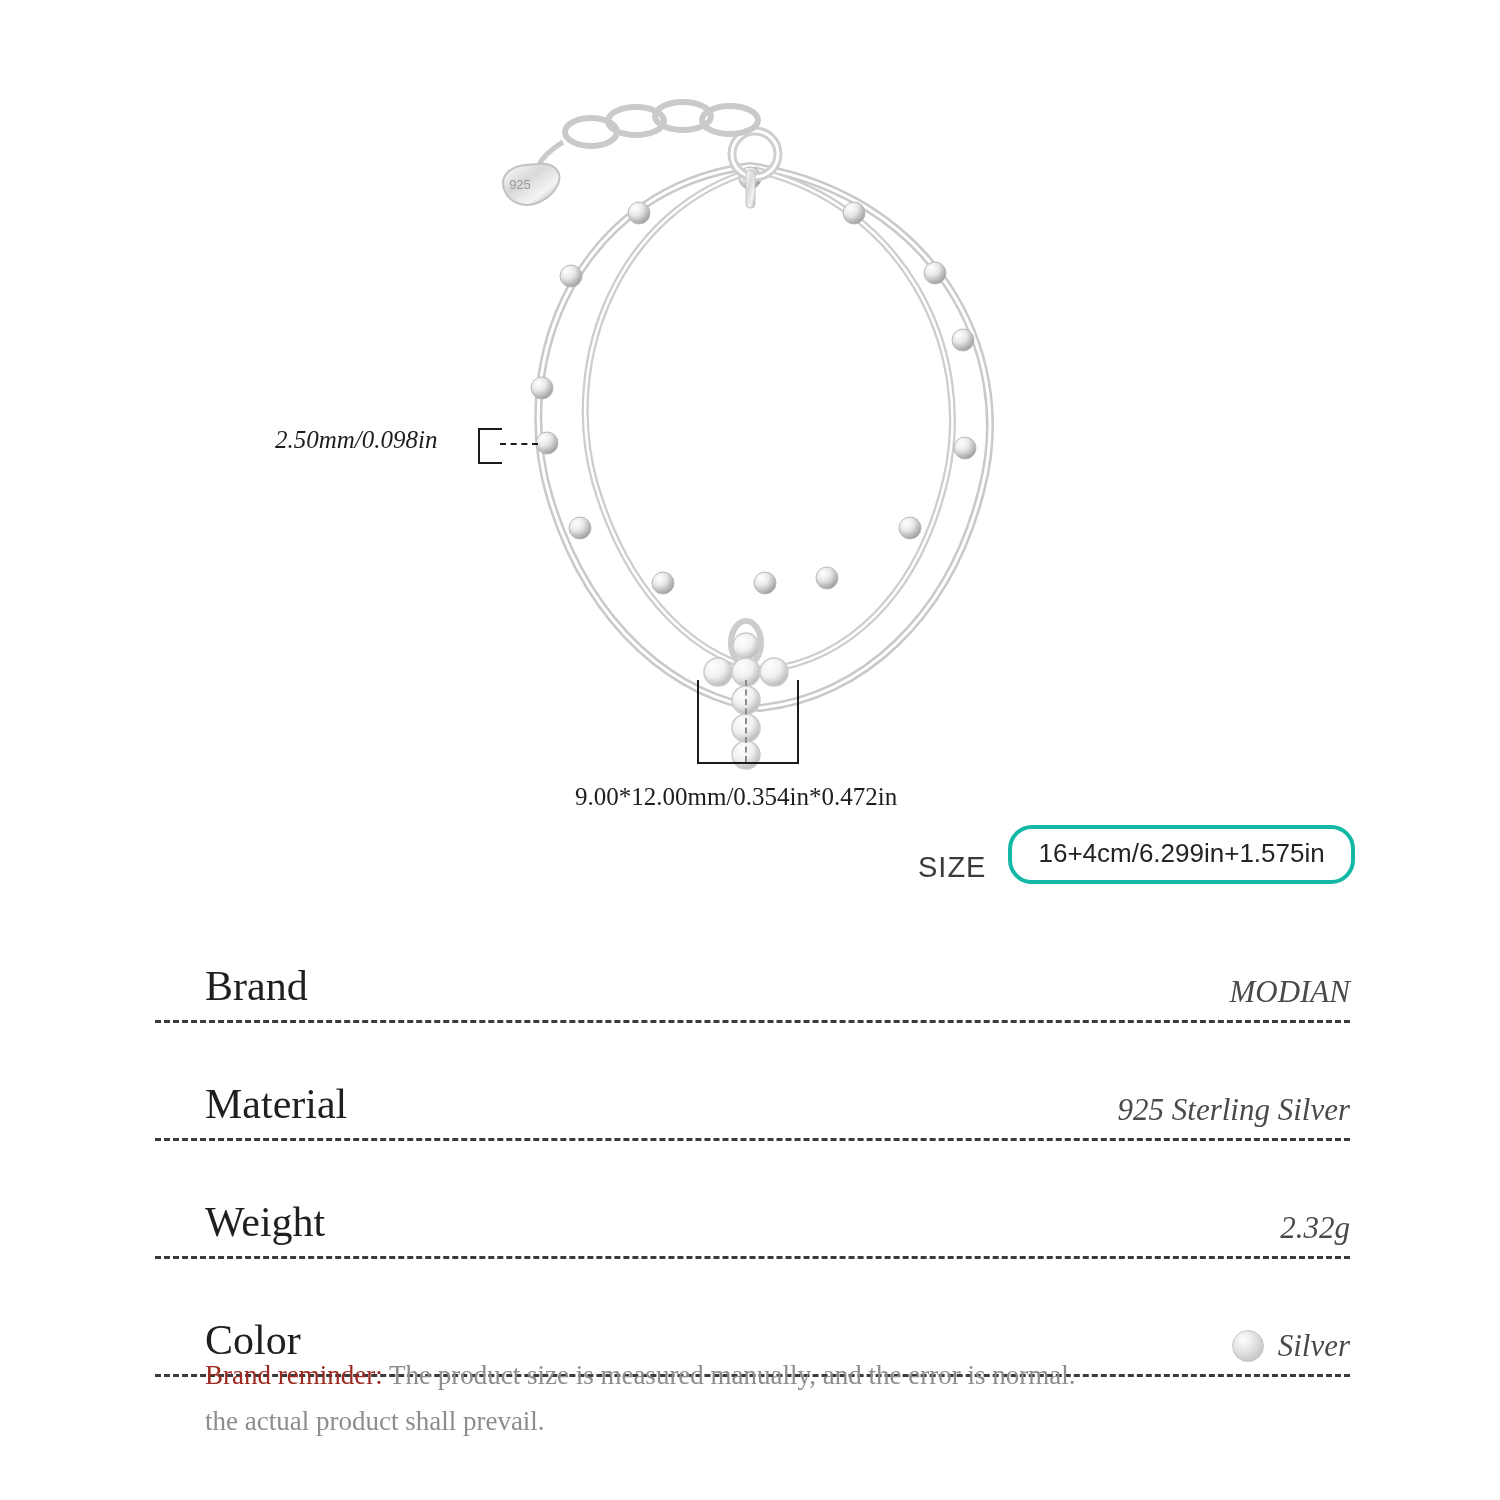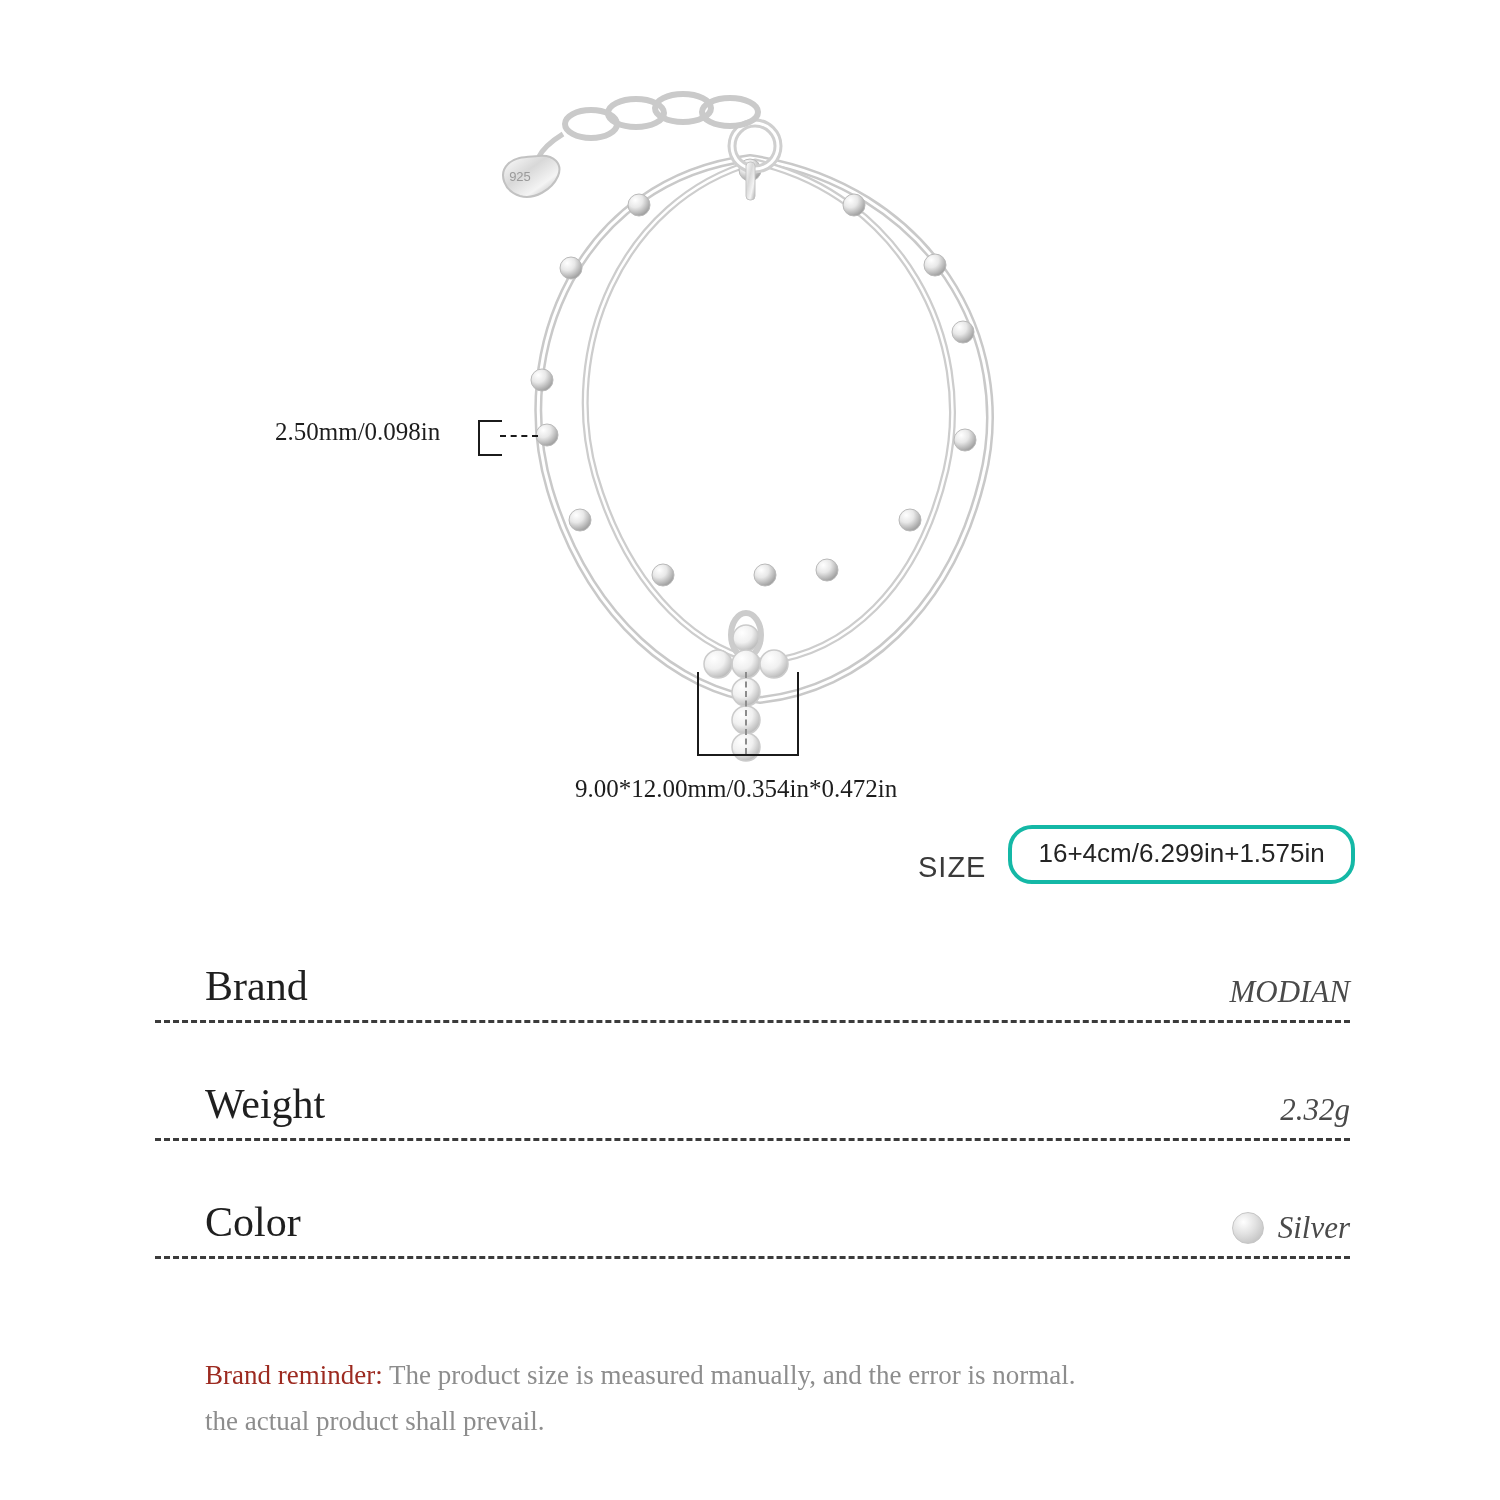--- a/index.html
+++ b/index.html
@@ -12,40 +12,40 @@
     height: 1500px;
     position: relative;
     font-family: "Liberation Serif", serif;
     color: #2b2b2b;
     overflow: hidden;
   }
 
   
   #product-area {
     position: absolute;
-    left: 0; top: 0;
+    left: 0; top: 8px;
     width: 1236px;
     height: 900px;
   }
 
   .chain-svg {
     position: absolute;
     left: 430px;
     top: 50px;
   }
 
   
   .dim-label {
     position: absolute;
     font-family: "Liberation Serif", serif;
     font-size: 25px;
     color: #1d1d1d;
     white-space: nowrap;
   }
-  #dim-bead-label { left: 275px; top: 418px; }
+  #dim-bead-label { left: 275px; top: 418px; font-style: italic; }
   #dim-cross-label { left: 575px; top: 775px; }
 
   .bracket {
     position: absolute;
     border: 2px solid #1b1b1b;
   }
   
   #bead-bracket {
     left: 478px; top: 420px;
     width: 22px; height: 32px;
@@ -256,20 +256,24 @@
   <span id="size-pill">16+4cm/6.299in+1.575in</span>
 </div>
 
 <div id="spec-table">
 
   <div class="spec-row">
     <span class="spec-key">Brand</span>
     <span class="spec-val">MODIAN</span>
   </div>
 
+  <div class="spec-row">
+    <span class="spec-key">Material</span>
+    <span class="spec-val">925 Sterling Silver</span>
+  </div>
 
   <div class="spec-row">
     <span class="spec-key">Weight</span>
     <span class="spec-val">2.32g</span>
   </div>
 
   <div class="spec-row">
     <span class="spec-key">Color</span>
     <span class="spec-val">
       <span class="color-dot"></span>

